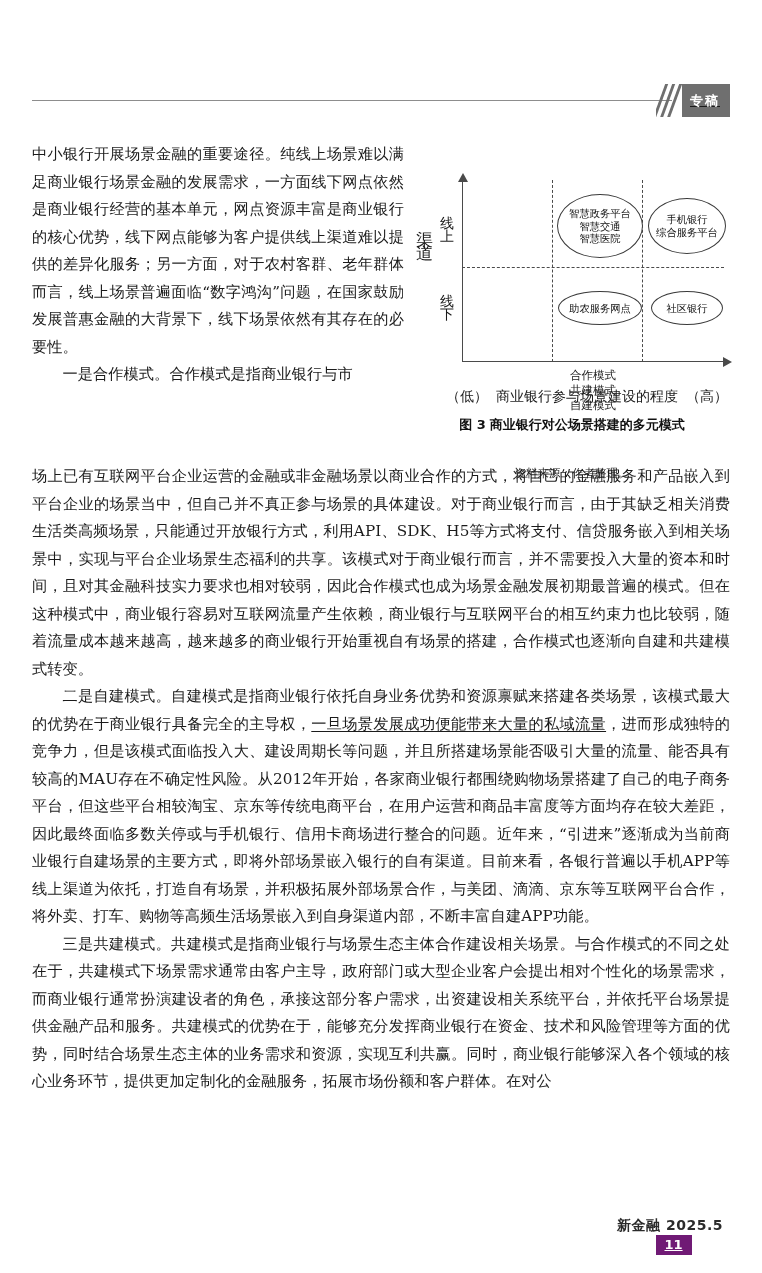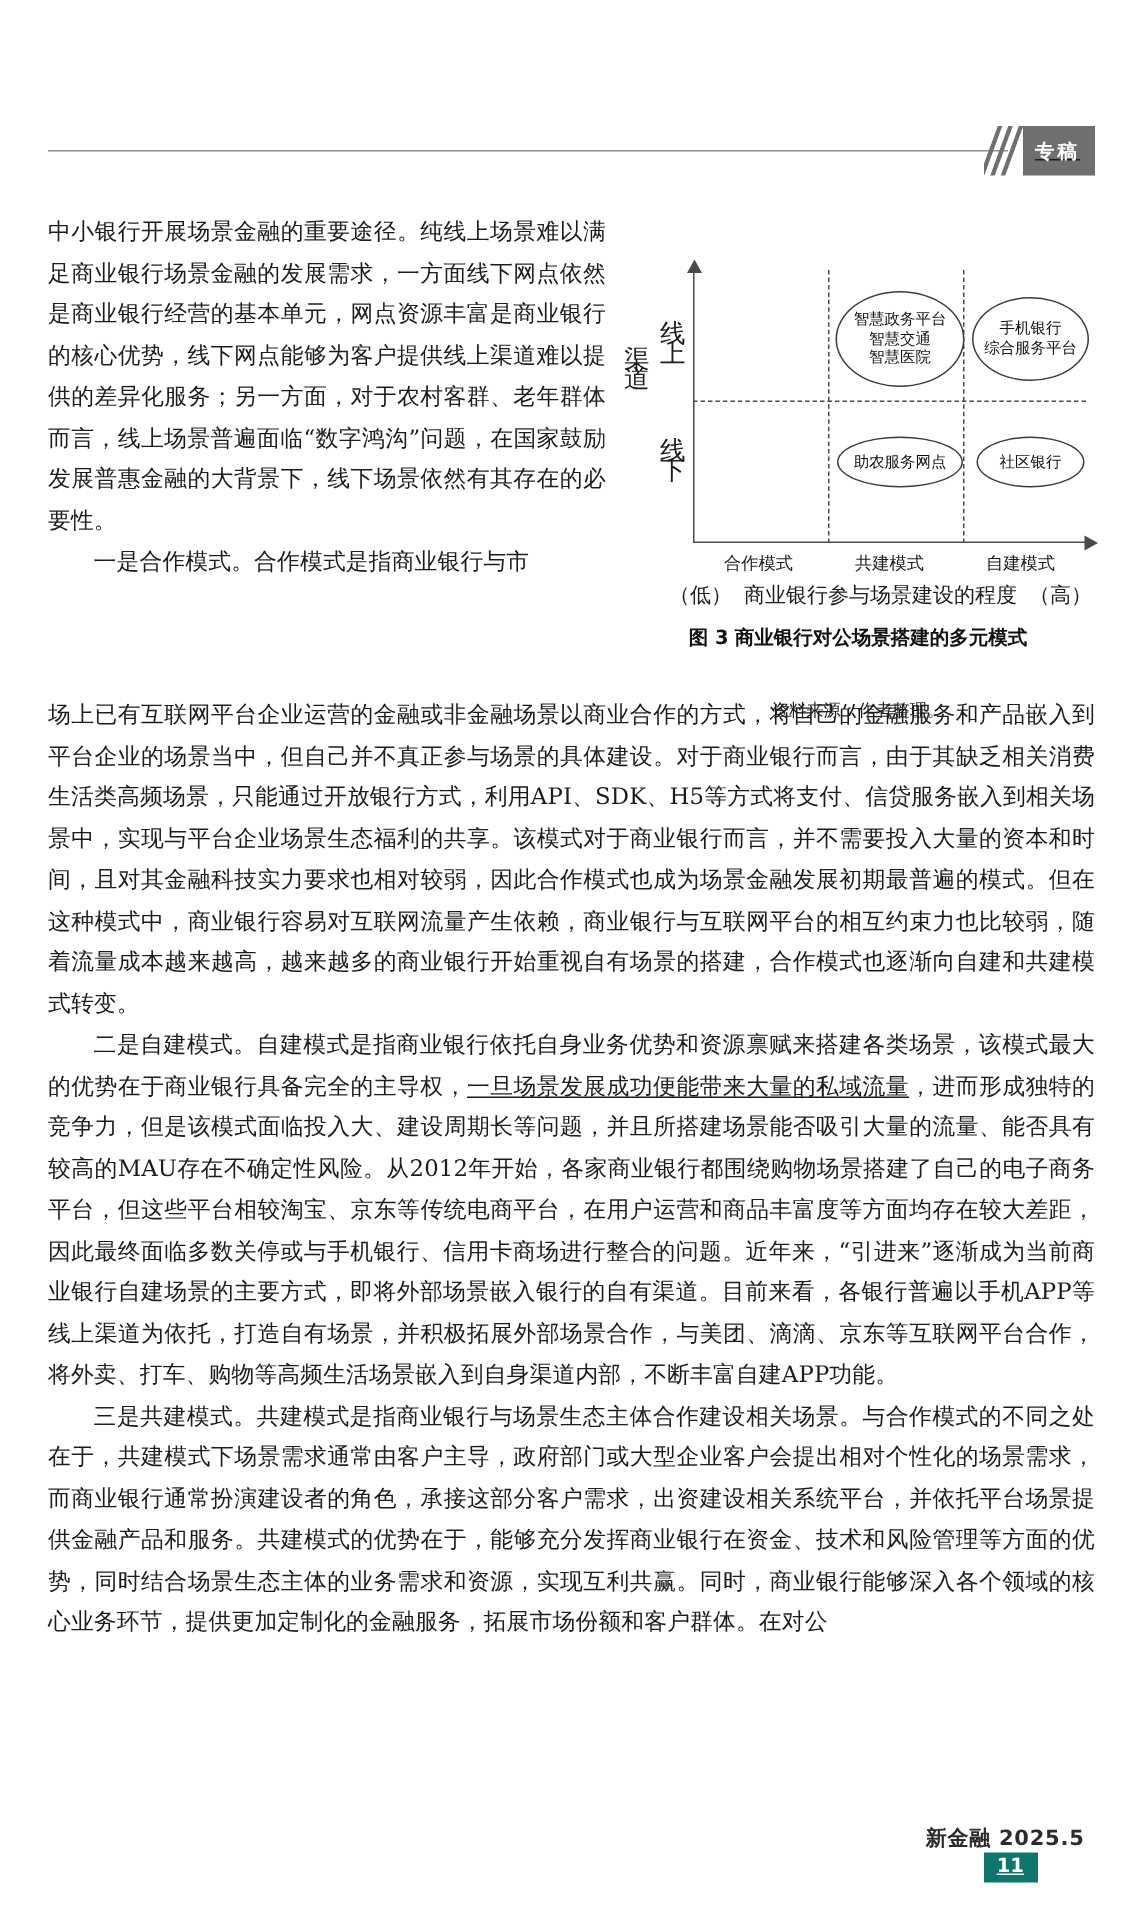--- a/index.html
+++ b/index.html
@@ -171,21 +171,21 @@
     top: 58px;
     width: 14px;
     font-size: 17px;
     line-height: 13px;
     text-align: center;
     color: #1b1b1b;
   }
   .ylevel {
     position: absolute;
     width: 14px;
-    font-size: 17px;
+    font-size: 14px;
     line-height: 13px;
     text-align: center;
     color: #1b1b1b;
   }
   .ylevel.up   { left: 26px; top: 41px; }
   .ylevel.down { left: 26px; top: 119px; }
 
   .ellipse {
     position: absolute;
     border: 1.3px solid #3a3a3a;
@@ -206,20 +206,21 @@
   .e3 { left: 234px; top: 22px;  width: 78px; height: 56px; }
   .e4 { left: 144px; top: 115px; width: 84px; height: 34px; }
   .e5 { left: 237px; top: 115px; width: 72px; height: 34px; text-align: right; }
 
   .xticks {
     position: absolute;
     left: 48px;
     top: 192px;
     width: 262px;
     display: flex;
+    flex-direction: column;
   }
   .xtick {
     flex: 1;
     text-align: center;
     font-size: 11.5px;
     color: #1b1b1b;
   }
   .xcaption {
     position: absolute;
     left: 24px;
@@ -266,21 +267,21 @@
   }
   .footer-journal {
     font-family: "DejaVu Sans", "Liberation Sans", sans-serif;
     font-weight: 700;
     font-size: 14px;
     color: #2b2b2b;
     letter-spacing: 0.5px;
     margin-right: 7px;
   }
   .footer-pageno {
-    background: #0f766e;
+    background: #701a75;
     color: #ffffff;
     font-family: "DejaVu Sans", "Liberation Sans", sans-serif;
     font-weight: 700;
     font-size: 13px;
     padding: 2px 9px 3px 9px;
     min-width: 12px;
     text-decoration: underline;
   }
 </style>
 </head>

